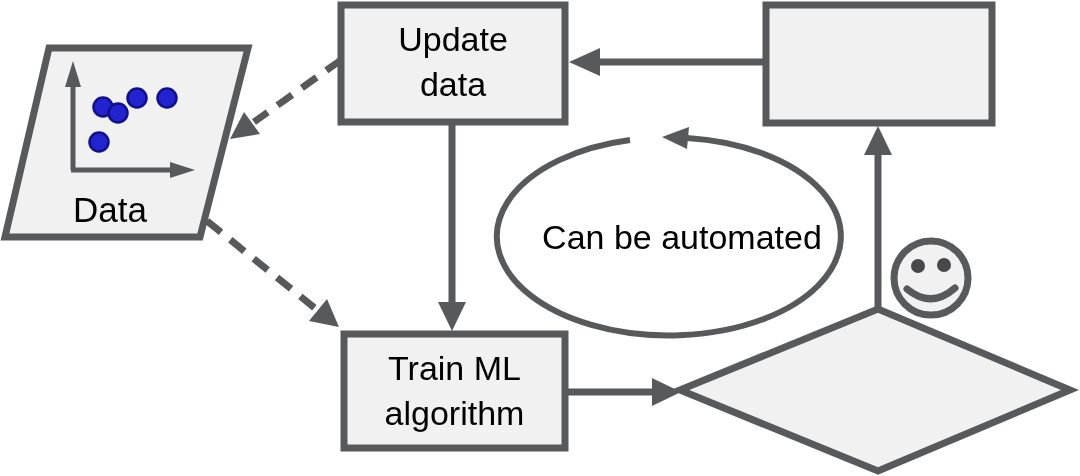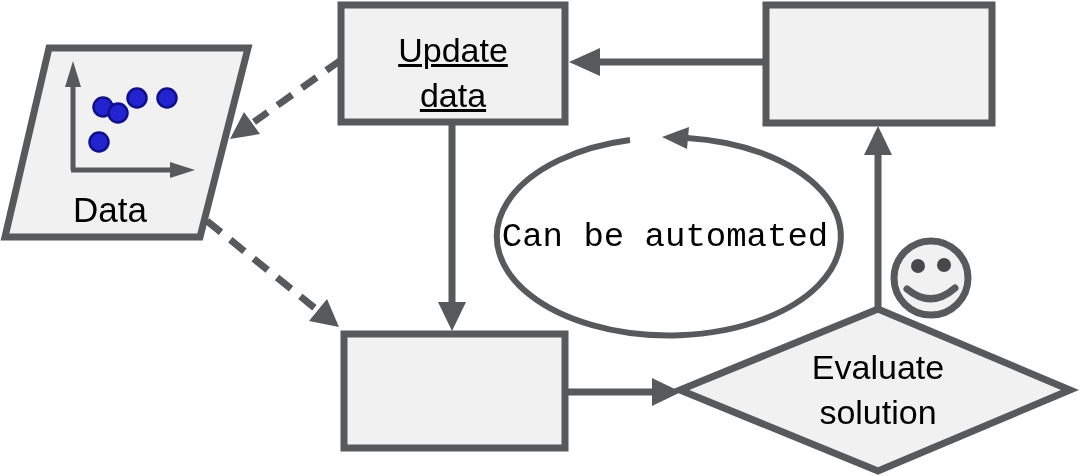--- a/index.html
+++ b/index.html
@@ -22,25 +22,25 @@
     align-items: center;
     justify-content: center;
     text-align: center;
     color: #000000;
     font-size: 34px;
     line-height: 1.32;
     white-space: pre-line;
     pointer-events: none;
   }
   .label-data      { left: 35px;  top: 190px; width: 150px; height: 40px; font-size: 35px; }
-  .label-update    { left: 341px; top: 14px;   width: 224px; height: 117px; text-decoration: underline; }
+  .label-update    { left: 341px; top: 3px;   width: 224px; height: 117px; }
   .label-launch    { left: 766px; top: 5px;   width: 226px; height: 118px; }
   .label-train     { left: 344px; top: 334px; width: 221px; height: 114px; }
   .label-evaluate  { left: 758px; top: 344px; width: 240px; height: 92px; }
-  .label-automated { left: 493px; top: 215px; width: 344px; height: 44px; font-family: Liberation Mono, monospace; }
+  .label-automated { left: 510px; top: 215px; width: 344px; height: 44px; }
 </style>
 </head>
 <body>
 
 <div class="canvas">
 
   <svg class="diagram-svg" viewBox="0 0 1080 476">
 
     <g>
       <path d="M 630 140 A 172 99 0 1 0 687 138" fill="none" stroke="#58595b" stroke-width="6"></path>
@@ -106,19 +106,19 @@
       <path d="M 907 289 Q 931 309 955 288" fill="none" stroke="#58595b" stroke-width="7" stroke-linecap="round"></path>
     </g>
   </svg>
 
   <div class="node-label label-data">Data</div>
 
   <div class="node-label label-update">Update
 data</div>
 
 
+  <div class="node-label label-train">Train ML
+algorithm</div>
 
-  <div class="node-label label-evaluate">Evaluate
-solution</div>
 
   <div class="node-label label-automated">Can be automated</div>
 
 </div>
 
 </body></html>

